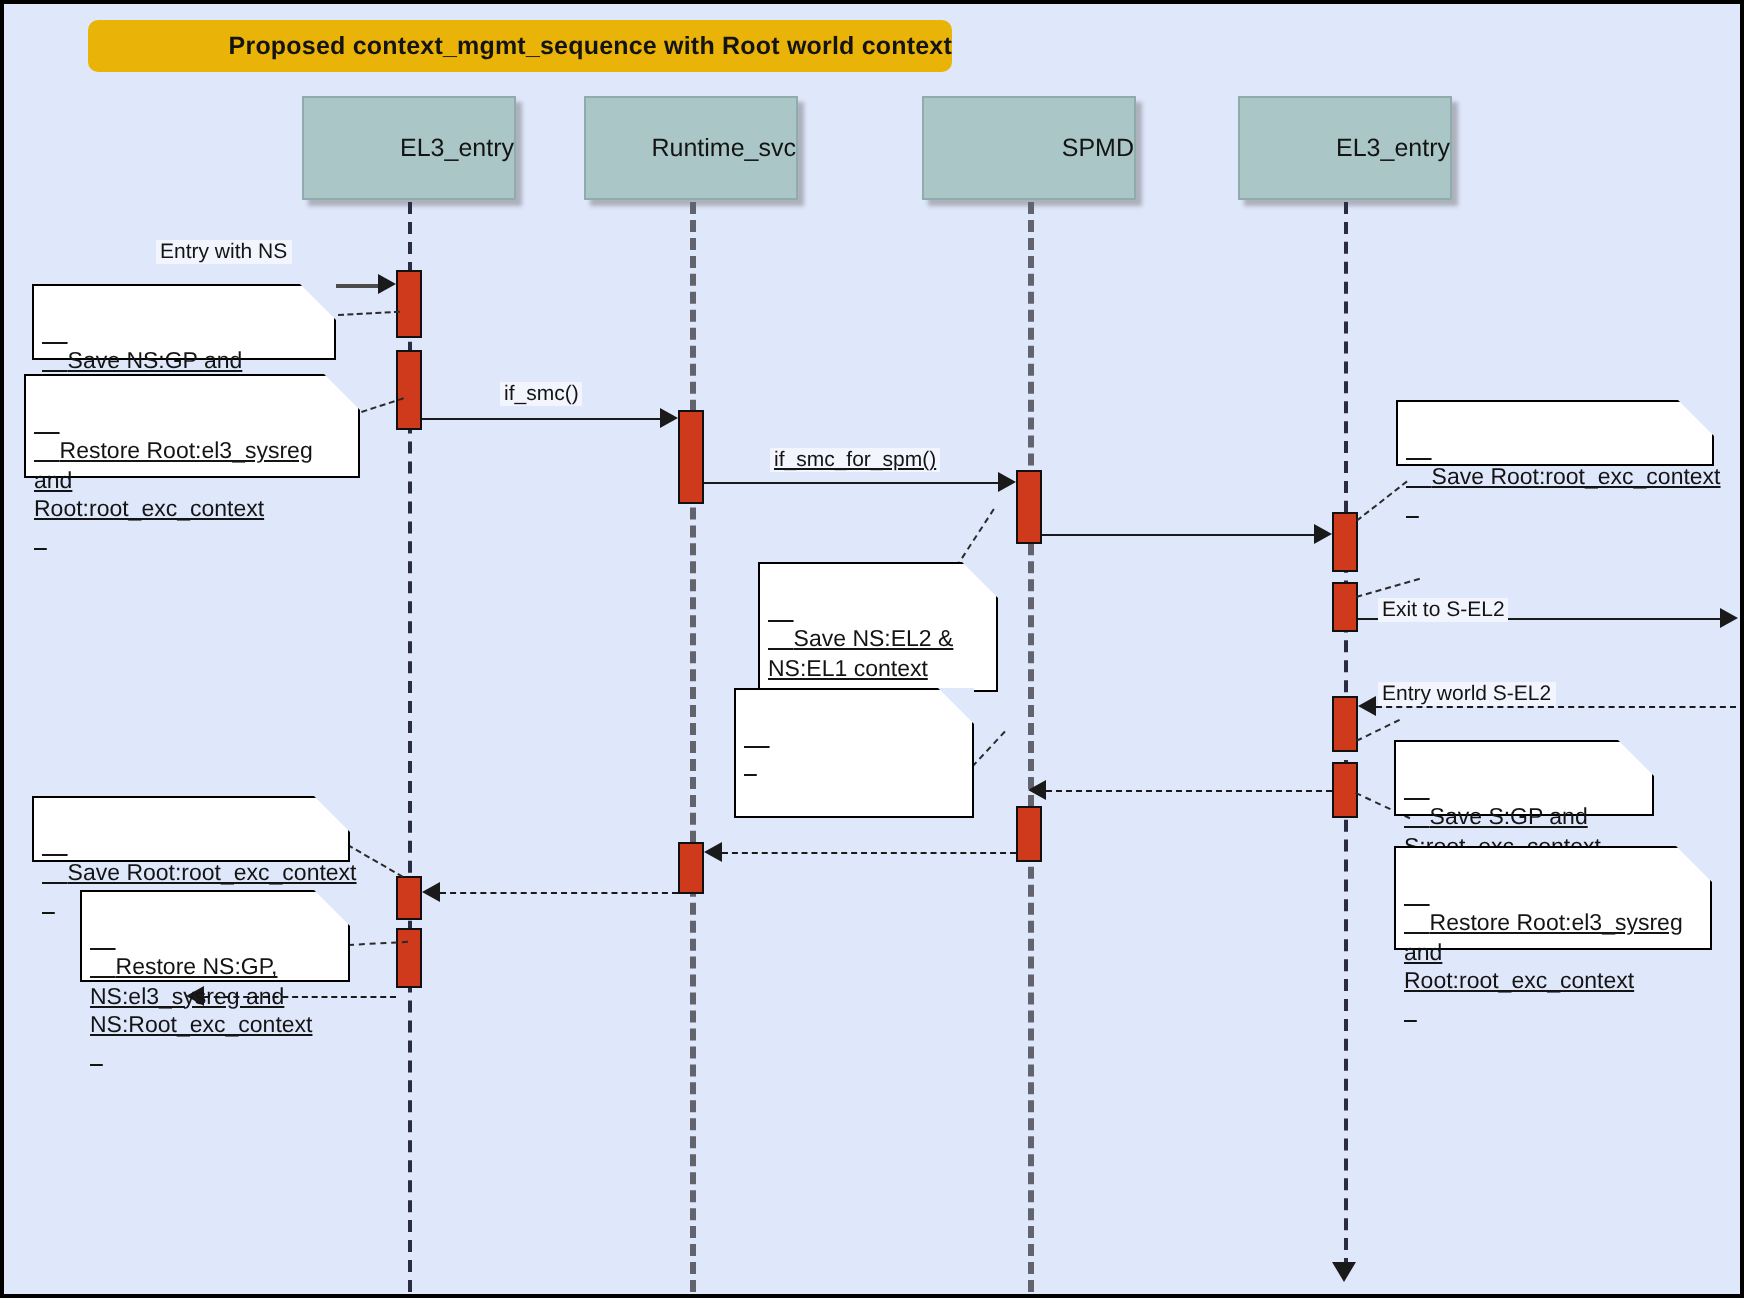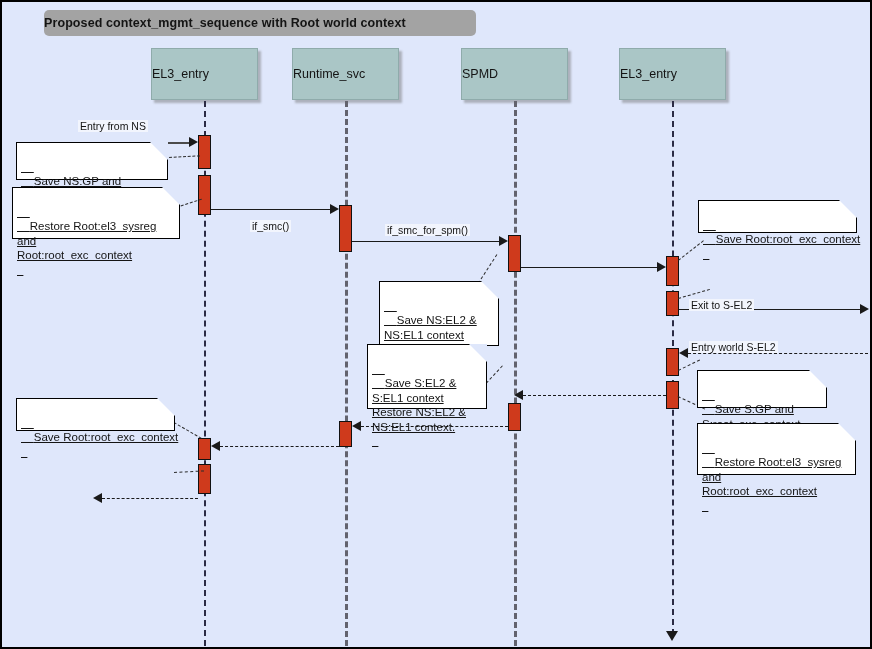--- a/index.html
+++ b/index.html
@@ -10,34 +10,34 @@
     border:2px solid #000;
     box-sizing:border-box;
     overflow:hidden;
     font-family:"Liberation Sans", sans-serif;
     color:#141414;
   }
   
   .title-banner{
     position:absolute;
     left:42px;top:8px;width:432px;height:26px;
-    background:#a3a3a3;
+    background:#eab308;
     border-radius:5px;
-    display:flex;align-items:center;justify-content:flex-start;
+    display:flex;align-items:center;justify-content:flex-end;
     font-size:12.5px;font-weight:bold;
     letter-spacing:.1px;
   }
   
   .participant{
     position:absolute;
     width:107px;height:52px;
     background:#aac6c6;
     border:1px solid #8fabab;
     box-shadow:3px 3px 2px rgba(110,110,110,.45);
-    display:flex;align-items:center;justify-content:flex-start;
+    display:flex;align-items:center;justify-content:flex-end;
     font-size:12.5px;
     box-sizing:border-box;
   }
   
   .lifeline{
     position:absolute;
     width:0;
     border-left:2px dashed #2b2b44;
   }
   .lifeline.thick{border-left:3px dashed #63636e;}
@@ -151,29 +151,29 @@
   <div class="act" style="left:506px;top:233px;height:37px;"></div>
   <div class="act" style="left:506px;top:401px;height:28px;"></div>
 
   <div class="act" style="left:664px;top:254px;height:30px;"></div>
   <div class="act" style="left:664px;top:289px;height:25px;"></div>
   <div class="act" style="left:664px;top:346px;height:28px;"></div>
   <div class="act" style="left:664px;top:379px;height:28px;"></div>
 
   <div class="msg grey" style="left:88px;top:140px;width:100px;"></div>
   <div class="arrowR" style="left:187px;top:135px;"></div>
-  <div class="msg-label" style="left:76px;top:118px;">Entry from NS</div>
+  <div class="msg-label" style="left:76px;top:118px;">Entry with NS</div>
 
   <div class="msg" style="left:209px;top:207px;width:120px;"></div>
   <div class="arrowR" style="left:328px;top:202px;"></div>
-  <div class="msg-label" style="left:248px;top:189px;margin-top:29px;">if_smc()</div>
+  <div class="msg-label" style="left:248px;top:189px;">if_smc()</div>
 
   <div class="msg" style="left:350px;top:239px;width:148px;"></div>
   <div class="arrowR" style="left:497px;top:234px;"></div>
-  <div class="msg-label" style="left:383px;top:222px;">if_smc_for_spm()</div>
+  <div class="msg-label" style="left:383px;top:222px;text-decoration:underline;">if_smc_for_spm()</div>
 
   <div class="msg" style="left:519px;top:265px;width:137px;"></div>
   <div class="arrowR" style="left:655px;top:260px;"></div>
 
   <div class="msg" style="left:677px;top:307px;width:184px;"></div>
   <div class="arrowR" style="left:858px;top:302px;"></div>
   <div class="msg-label" style="left:687px;top:297px;">Exit to S-EL2</div>
 
   <div class="msg dashed" style="left:686px;top:351px;width:180px;"></div>
   <div class="arrowL" style="left:677px;top:346px;"></div>
@@ -224,38 +224,40 @@
   </div>
 
   <div class="note" style="left:696px;top:198px;width:159px;height:33px;">
     <span class="foldline"></span>
     <span>Save Root:root_exc_context</span>
   </div>
 
 
   <div class="note" style="left:365px;top:342px;width:120px;height:65px;">
     <span class="foldline"></span>
-    <span>Save S:EL2 &amp;
-S:EL1 context
-Restore NS:EL2 &amp;
-NS:EL1 context.</span>
   </div>
 
   <div class="note" style="left:695px;top:368px;width:130px;height:38px;">
     <span class="foldline"></span>
     <span>Save S:GP and
 S:root_exc_context</span>
   </div>
 
   <div class="note" style="left:695px;top:421px;width:159px;height:52px;">
     <span class="foldline"></span>
     <span>Restore Root:el3_sysreg
 and
 Root:root_exc_context</span>
   </div>
 
   <div class="note" style="left:14px;top:396px;width:159px;height:33px;">
     <span class="foldline"></span>
     <span>Save Root:root_exc_context</span>
   </div>
 
+  <div class="note" style="left:38px;top:443px;width:135px;height:46px;">
+    <span class="foldline"></span>
+    <span>Restore NS:GP,
+NS:el3_sysreg and
+NS:Root_exc_context</span>
+  </div>
 
 </div>
 
 </body></html>

